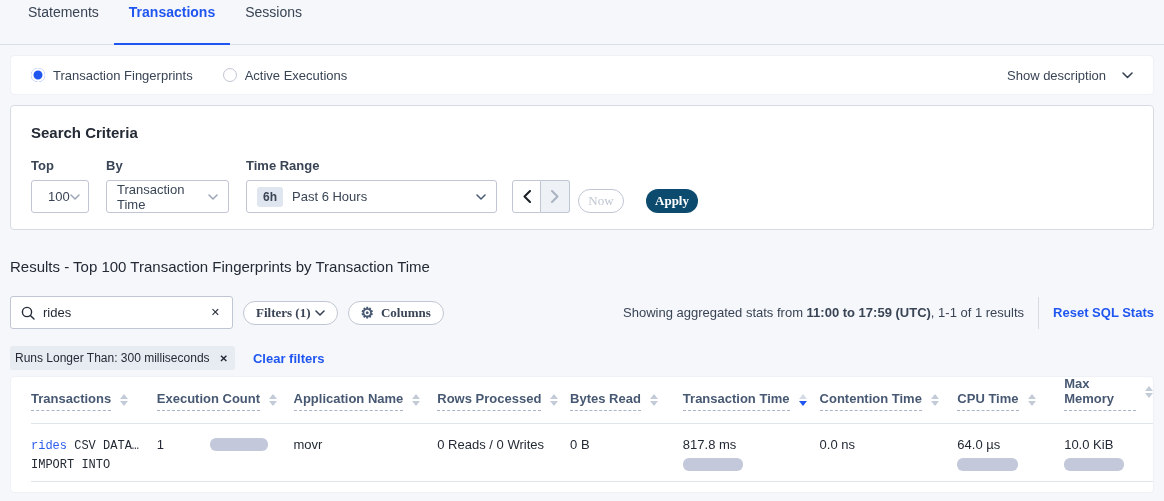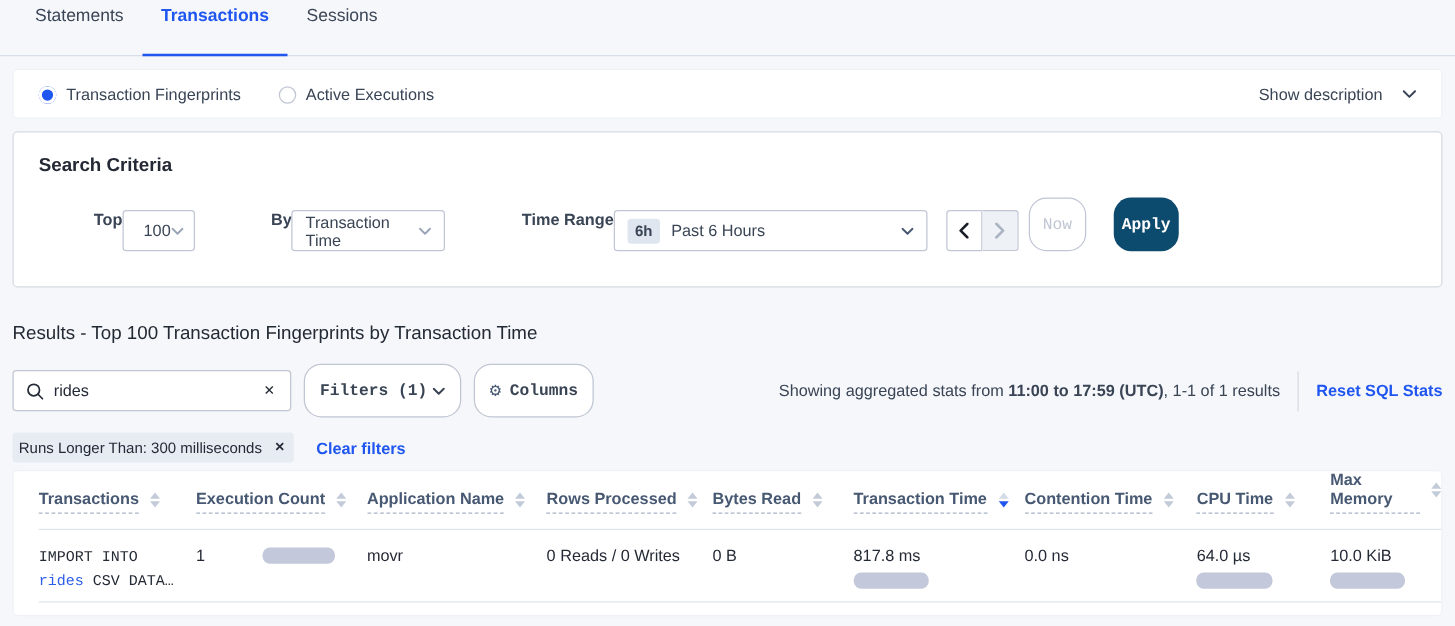--- a/index.html
+++ b/index.html
@@ -19,35 +19,35 @@
     padding:4px 15px 0; font-size:14px; color:#394455; cursor:pointer;
     border-bottom:2px solid transparent; margin-bottom:-1px;
   }
   .tab.active { color:#2056f0; border-bottom-color:#2056f0; font-weight:bold; }
   
   .card { background:#fff; margin:10px 10px 0; border-radius:4px; }
   .radio-card {
     height:40px; display:flex; align-items:center; padding:0 20px;
     border:1px solid #eef1f6;
   }
-  .radio { display:flex; align-items:flex-end; margin-right:30px; cursor:pointer; }
+  .radio { display:flex; align-items:flex-start; margin-right:30px; cursor:pointer; }
   .radio-dot {
     width:14px; height:14px; border-radius:50%; margin-right:8px;
     border:1px solid #c0c6d3; background:#fff;
   }
   .radio-dot.selected {
     border:none; background:#2056f0; box-shadow:inset 0 0 0 2.5px #fff;
   }
   .radio-label { color:#394455; }
   .show-desc { margin-left:auto; display:flex; align-items:center; gap:16px; color:#394455; cursor:pointer;justify-content:space-between; }
   
   .sc-card { border:1px solid #d6dbe3; padding:18px 20px 22px; height:125px; }
   .sc-title { font-weight:bold; font-size:15px; margin-bottom:17px; }
   .sc-row { display:flex; align-items:flex-end; }
-  .field { display:flex; flex-direction:row;margin-left:44px; }
+  .field { display:flex; flex-direction:column; }
   .field-label { font-weight:bold; color:#394455; margin-bottom:7px; font-size:13px; }
   .select {
     height:33px; border:1px solid #c0c6d3; border-radius:3px; background:#fff;
     display:flex; align-items:center; padding:0 10px; color:#394455; cursor:pointer;
   }
   .select .sel-value { flex:1; }
   .w-top { width:58px; margin-right:17px;padding-left:16px; }
   .w-by { width:123px; margin-right:17px; }
   .w-time { width:251px; margin-right:15px; }
   .time-badge {
@@ -55,22 +55,22 @@
     border-radius:3px; padding:3px 6px; margin-right:9px;
   }
   .arrow-group { display:flex; margin-right:8px; }
   .arrow-btn {
     width:29px; height:33px; display:flex; align-items:center; justify-content:center;
     border:1px solid #c0c6d3; background:#fff; cursor:pointer;
   }
   .arrow-btn.prev { border-radius:3px 0 0 3px; }
   .arrow-btn.next { border-radius:0 3px 3px 0; border-left:none; background:#eef1f5; cursor:default; }
   .btn {
-    height:43px; border-radius:14px; border:1px solid #c0c6d3; background:#fff;
-    font-family:Liberation Mono, monospace; font-size:13px; display:flex; align-items:center; cursor:pointer;
+    height:24px; border-radius:14px; border:1px solid #c0c6d3; background:#fff;
+    font-family:Liberation Serif, serif; font-size:13px; display:flex; align-items:center; cursor:pointer;
   }
   .now-btn { width:46px; justify-content:center; color:#c0c6d3; margin-right:22px; }
   .apply-btn {
     width:52px; justify-content:center; background:#0c4a6e; border:none;
     color:#fff; font-weight:bold;
   }
   
   .results-heading { font-size:15px; font-weight:normal; margin:28px 10px 9px; }
   .controls-row { display:flex; align-items:center; margin:21px 10px 0; height:33px; }
   .search-box {
@@ -293,22 +293,22 @@
       <span class="th-label">Max Memory</span>
       <span class="sort">
           <span class="tri-up"></span>
           <span class="tri-down"></span>
         </span>
     </div>
   </div>
 
   <div class="trow">
     <div class="td c0 mono">
+      <div><span class="sql-link">rides</span><span> CSV DATA…</span></div>
       <div>IMPORT INTO</div>
-      <div><span class="sql-link">rides</span><span> CSV DATA…</span></div>
     </div>
     <div class="td c1 exec-cell">
       <span>1</span>
       <span class="bar bar-inline"></span>
     </div>
     <div class="td c2">movr</div>
     <div class="td c3">0 Reads / 0 Writes</div>
     <div class="td c4">0 B</div>
     <div class="td c5">
       <div>817.8 ms</div>

